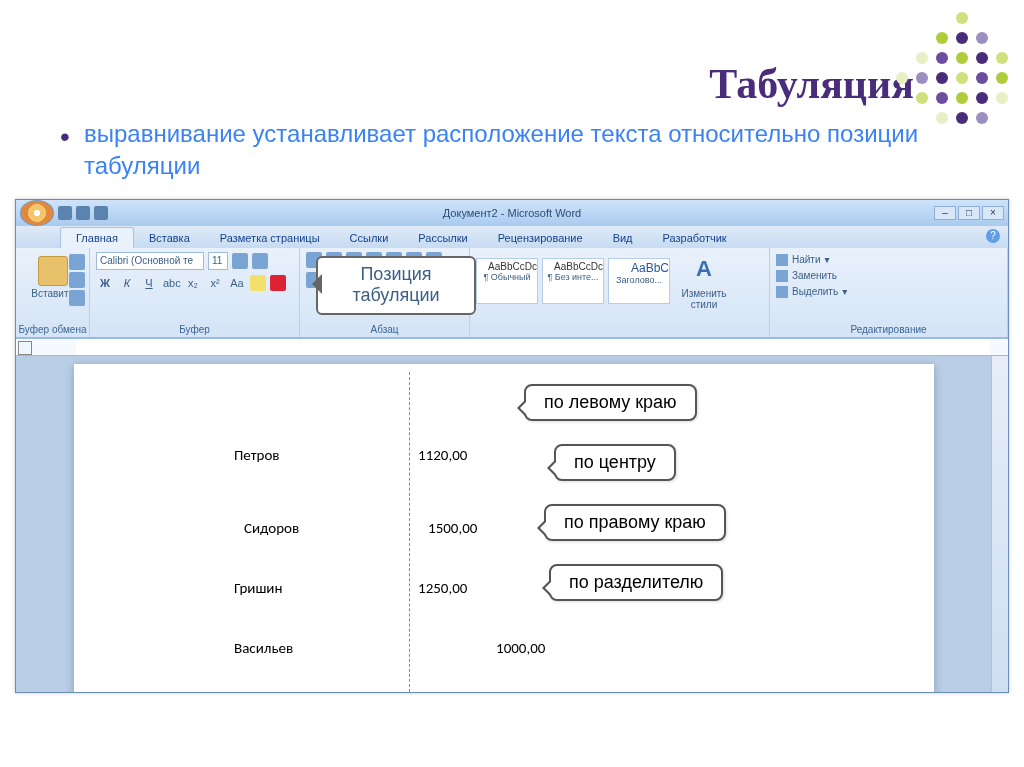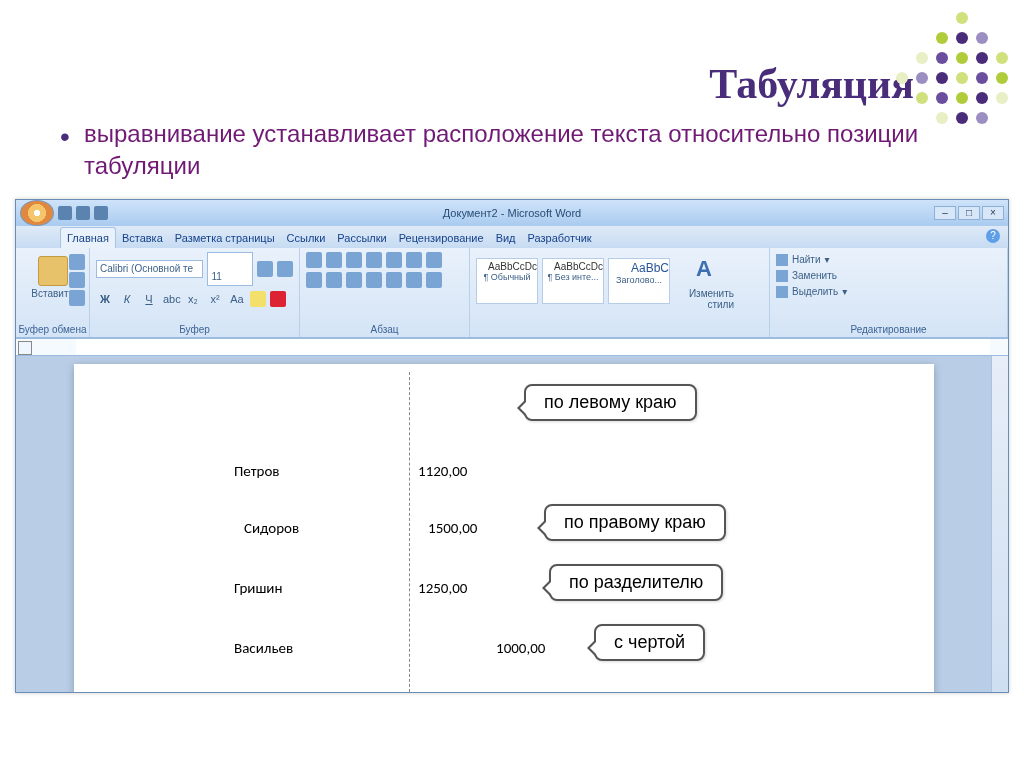--- a/index.html
+++ b/index.html
@@ -7,47 +7,47 @@
 
   
   .dots { position: absolute; top: 12px; right: 12px; display: grid; grid-template-columns: repeat(6, 16px); grid-template-rows: repeat(6, 16px); gap: 4px; }
   .dots span { width: 12px; height: 12px; border-radius: 50%; }
   .d0 { background: #4a2d7a; } .d1 { background: #6b4f9e; } .d2 { background: #9a8fc0; }
   .d3 { background: #b0cc3a; } .d4 { background: #cfe07c; } .d5 { background: #e8efc4; }
   .hidden { visibility: hidden; }
 
   h1.slide-title { font-family: Georgia, 'Times New Roman', serif; font-size: 42px; font-weight: bold; color: #4a2d7a; text-align: right; margin: 60px 110px 4px 0; }
   .bullet-wrap { margin: 10px 40px 16px 60px; }
-  .bullet-wrap li { list-style: none; position: relative; font-size: 24px; color: #701a75; line-height: 1.35; padding-left: 24px; }
+  .bullet-wrap li { list-style: none; position: relative; font-size: 24px; color: #3b82f6; line-height: 1.35; padding-left: 24px; }
   .bullet-wrap li::before { content: "•"; position: absolute; left: 0; top: 0; color: #4a2d7a; font-size: 28px; }
 
   
   .word-window { margin: 0 15px; border: 1px solid #6a8db3; box-shadow: 0 0 4px rgba(0,0,0,.2); }
   .titlebar { height: 26px; background: linear-gradient(#cfe3fa, #a9cbef); display: flex; align-items: center; font-size: 11px; color: #2a4d75; position: relative; }
   .office-btn { width: 34px; height: 26px; background: radial-gradient(circle at 50% 50%, #fff 15%, #f5c56b 16% 45%, #e0893e 46% 100%); border: 1px solid #7797bd; border-radius: 50%; margin: 0 4px; }
   .qat { display: flex; gap: 4px; align-items: center; }
   .qat span { width: 14px; height: 14px; background: #5a83b0; border-radius: 2px; }
   .tb-title { position: absolute; left: 50%; transform: translateX(-50%); }
   .win-ctrl { margin-left: auto; display: flex; gap: 2px; padding-right: 4px; }
   .win-ctrl span { width: 22px; height: 14px; background: #d7e7f8; border: 1px solid #8fb0d4; font-size: 10px; text-align: center; line-height: 12px; color: #335; }
 
   .tabstrip { height: 22px; background: linear-gradient(#dfeaf7,#c6dbf2); display: flex; align-items: flex-end; font-size: 11px; padding-left: 44px; gap: 0; position: relative; }
-  .tabstrip .tab { padding: 4px 6px; color: #15428b; cursor: pointer; }
+  .tabstrip .tab { padding: 4px 15px; color: #15428b; cursor: pointer; }
   .tabstrip .tab.active { background: #e9f1fb; border: 1px solid #a8c4e4; border-bottom: none; border-radius: 3px 3px 0 0; }
   .help-ic { position: absolute; right: 8px; top: 3px; width: 14px; height: 14px; border-radius: 50%; background: #5f9fe8; color: #fff; font-size: 10px; text-align: center; line-height: 14px; }
 
   .ribbon { height: 90px; background: linear-gradient(#e9f1fb,#d4e4f6); border-bottom: 1px solid #9bbce0; display: flex; position: relative; font-size: 10px; color: #3b5f87; }
   .grp { border-right: 1px solid #b9d0e9; padding: 4px 6px 2px; display: flex; flex-direction: column; position: relative; }
   .grp-label { position: absolute; bottom: 2px; left: 0; right: 0; text-align: center; font-size: 10px; color: #3c6496; }
   .vstack { display: flex; flex-direction: column; align-items: center; gap: 2px; }
   .hstack { display: flex; align-items: center; gap: 4px; }
   .ico { width: 16px; height: 16px; background: #7aa4d4; border-radius: 2px; }
   .ico-lg { width: 30px; height: 30px; background: #e8c26a; border: 1px solid #c49a3f; border-radius: 3px; }
   .fontbox { width: 108px; height: 18px; background: #fff; border: 1px solid #9bbce0; font-size: 10px; padding: 0 3px; line-height: 16px; overflow: hidden; white-space: nowrap; }
-  .sizebox { width: 46px; height: 18px; background: #fff; border: 1px solid #9bbce0; font-size: 10px; padding: 16px 3px; line-height: 16px; }
+  .sizebox { width: 20px; height: 18px; background: #fff; border: 1px solid #9bbce0; font-size: 10px; padding: 0 3px; line-height: 16px; }
   .fmtbtn { width: 18px; height: 18px; border: 1px solid transparent; text-align: center; line-height: 16px; font-size: 11px; }
   .style-tile { width: 62px; height: 46px; background: #fff; border: 1px solid #b5cde8; font-size: 9px; text-align: center; padding-top: 2px; overflow: hidden; }
   .style-tile .prev { font-size: 10px; color: #333; display: block; text-align: right; }
   .style-a { width: 34px; height: 34px; display: flex; align-items: center; justify-content: center; color: #3b6fb2; font-size: 22px; font-weight: bold; }
   .editing-item { display: flex; align-items: center; gap: 4px; height: 16px; }
   .editing-item .mic { width: 12px; height: 12px; background: #7aa4d4; }
 
   .callout-top { position: absolute; background: #fff; border: 2px solid #666; border-radius: 6px; padding: 6px 16px; font-size: 18px; text-align: center; line-height: 1.2; z-index: 5; }
   .callout-top::after { content: ""; position: absolute; width: 0; height: 0; border: 10px solid transparent; }
   .ct-tail-left::after { left: -16px; top: 30%; border-right-color: #666; }
@@ -213,64 +213,67 @@
         <div class="style-tile">
           <span class="prev">AaBbCcDc</span>
           <span>¶ Без инте...</span>
         </div>
         <div class="style-tile">
           <span class="prev" style="color:#2a5599;font-size:12px">AaBbC</span>
           <span>Заголово...</span>
         </div>
         <div class="vstack" style="width:60px">
           <div class="style-a">A</div>
-          <span style="text-align:right">Изменить стили</span>
+          <span style="text-align:center">Изменить стили</span>
         </div>
       </div>
     </div>
 
     <div class="grp" style="flex:1; min-width:110px">
       <div class="editing-item"><span class="mic"></span><span>Найти</span> ▾</div>
       <div class="editing-item">
           <span class="mic"></span>
           <span>Заменить</span>
         </div>
       <div class="editing-item"><span class="mic"></span><span>Выделить</span> ▾</div>
       <div class="grp-label">Редактирование</div>
     </div>
 
+    <div class="callout-top ct-tail-left" style="left:300px; top:8px; width:160px">
+      <span>Позиция табуляции</span>
+    </div>
   </div>
 
   <div class="ruler">
     <div class="tab-selector"></div>
     <div class="rl-inner"></div>
   </div>
 
   <div class="docarea">
     <div class="page">
       <div class="vline" style="left:335px"></div>
 
-      <div class="doc-row" style="left:160px; top:98px">
+      <div class="doc-row" style="left:160px; top:82px">
         <span class="doc-name">Петров</span>
         <span class="doc-val" style="width:110px">1120,00</span>
       </div>
       <div class="doc-row" style="left:170px; top:155px">
         <span class="doc-name">Сидоров</span>
         <span class="doc-val" style="width:110px">1500,00</span>
       </div>
       <div class="doc-row" style="left:160px; top:215px">
         <span class="doc-name">Гришин</span>
         <span class="doc-val" style="width:110px">1250,00</span>
       </div>
       <div class="doc-row" style="left:160px; top:275px">
         <span class="doc-name">Васильев</span>
         <span class="doc-val" style="width:188px">1000,00</span>
       </div>
 
       <div class="callout-r" style="left:450px; top:20px">по левому краю</div>
+      <div class="callout-r" style="left:480px; top:80px">по центру</div>
       <div class="callout-r" style="left:470px; top:140px">по правому краю</div>
       <div class="callout-r" style="left:475px; top:200px">по разделителю</div>
-      <div class="callout-r" style="left:520px; top:260px">с чертой</div>
     </div>
     <div class="vscroll"></div>
   </div>
 
 </div>
 
 </body></html>

